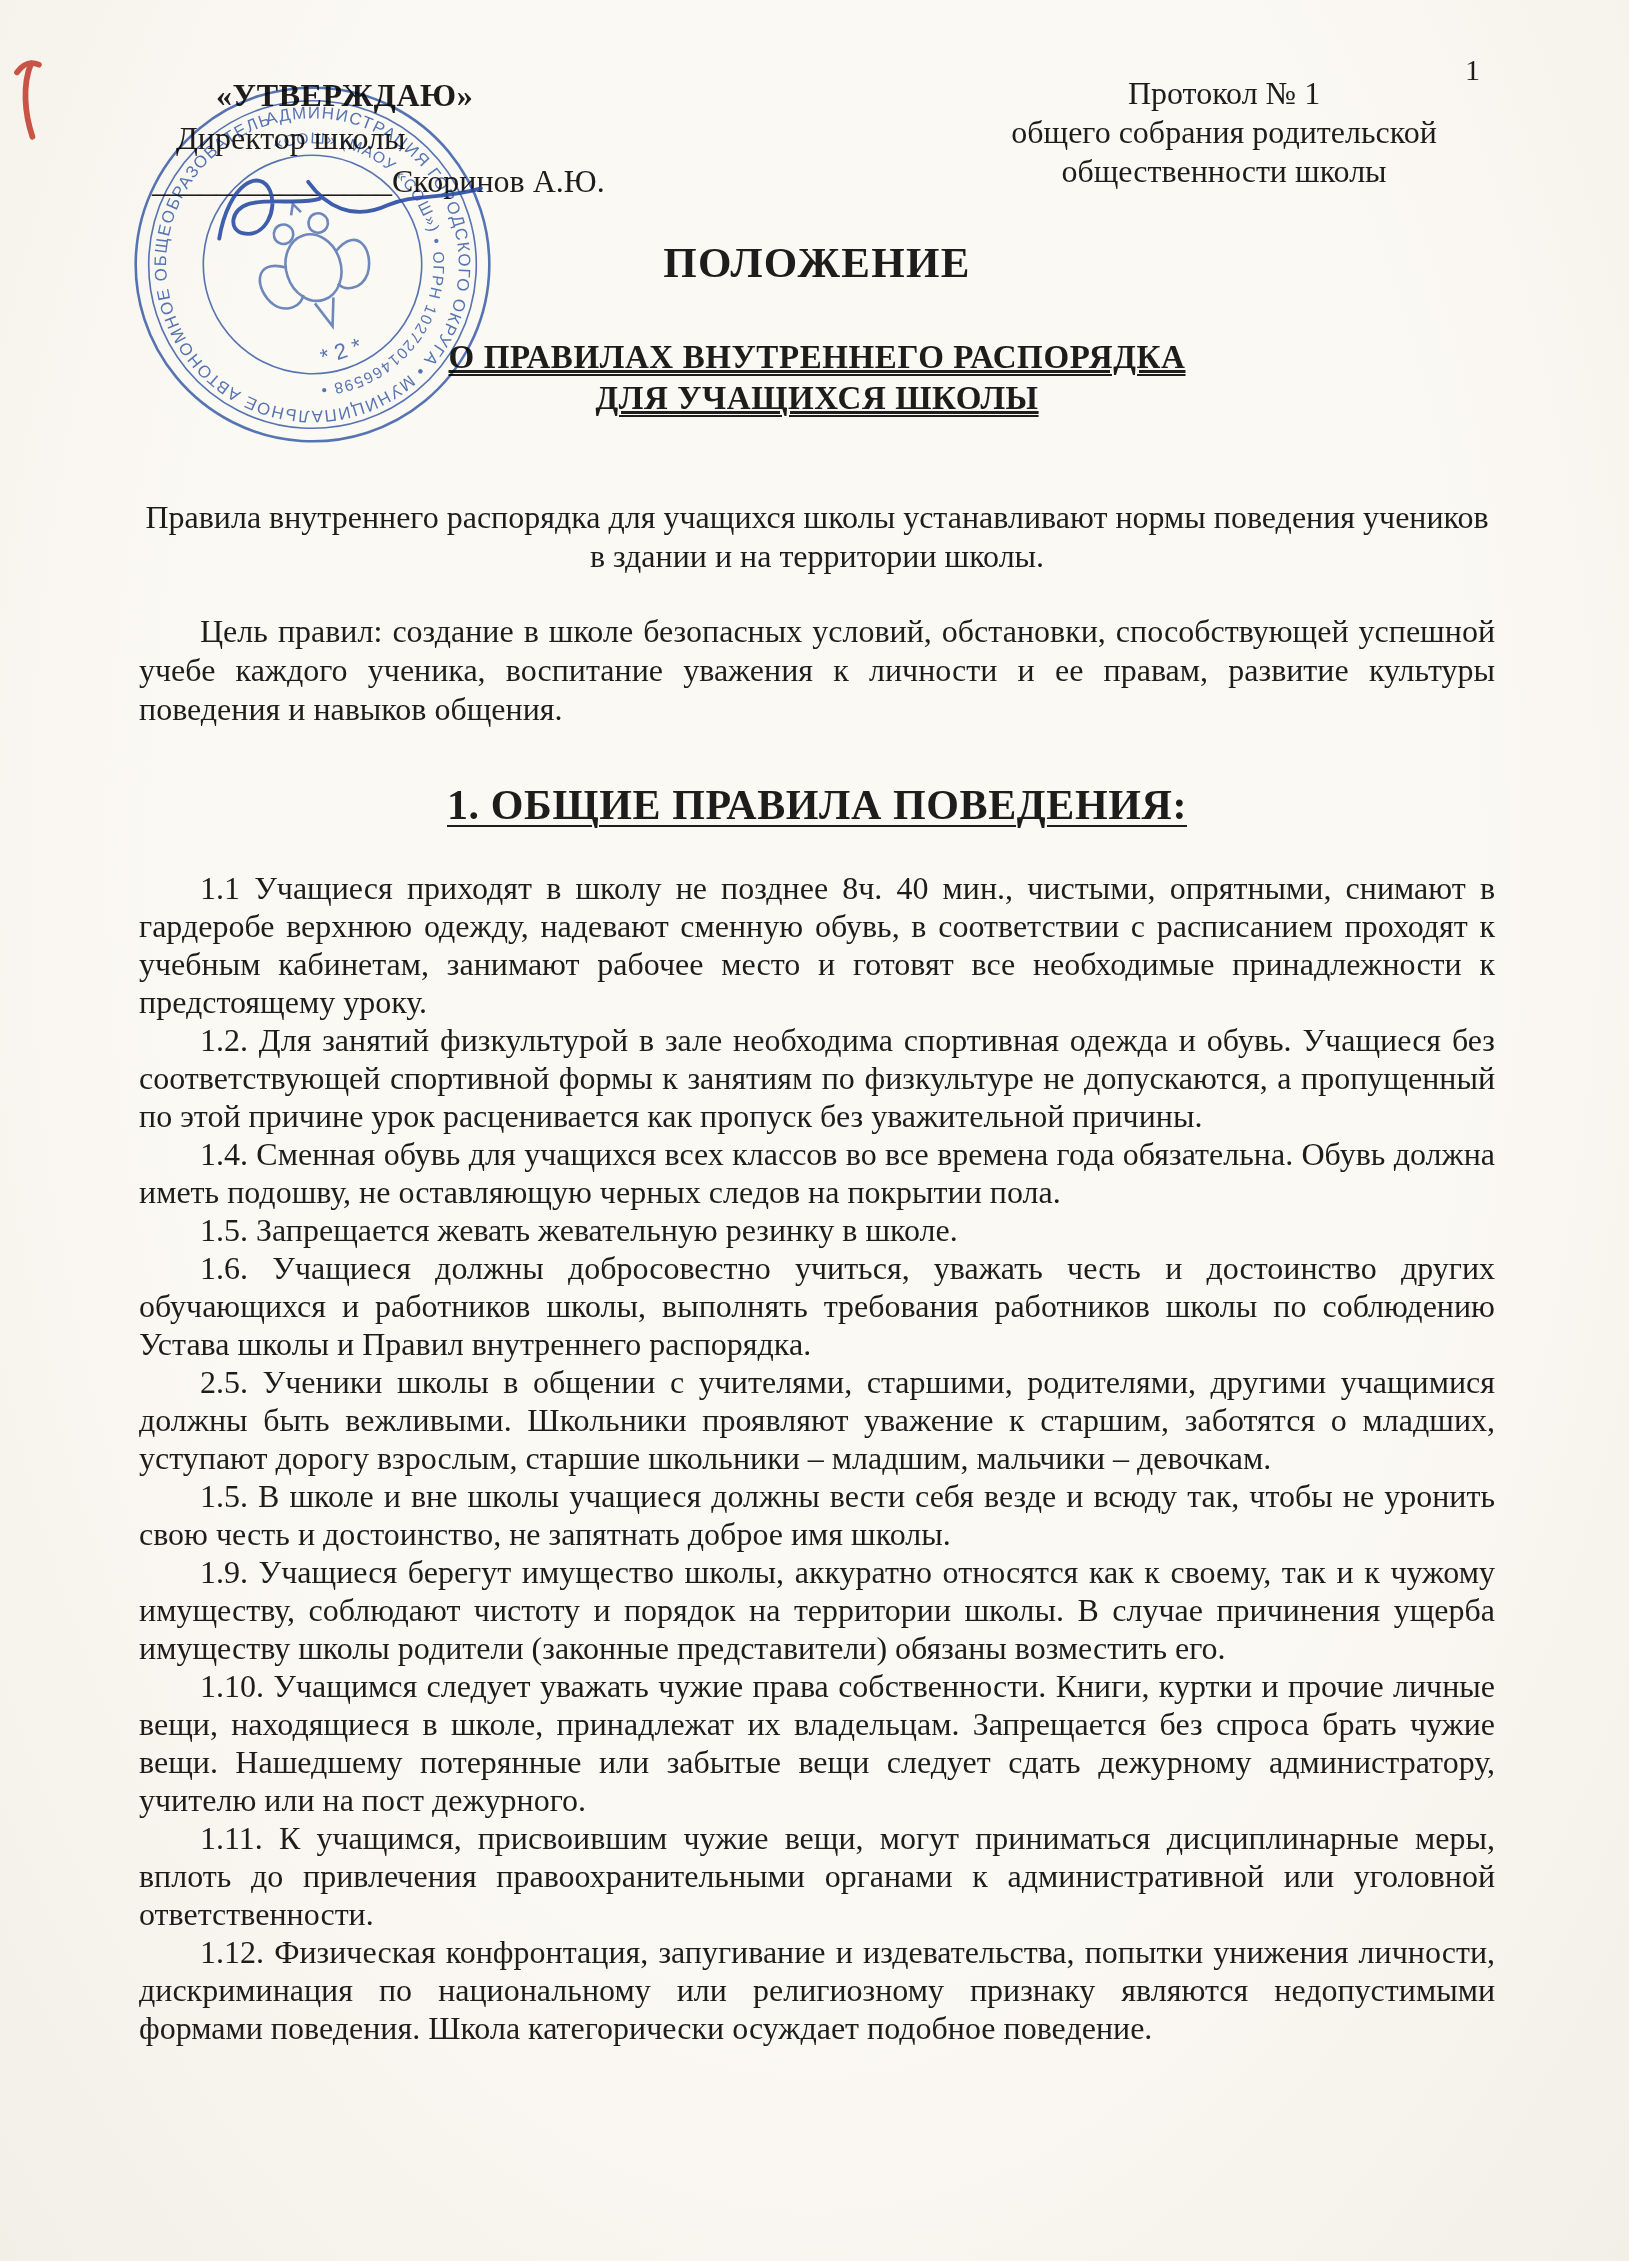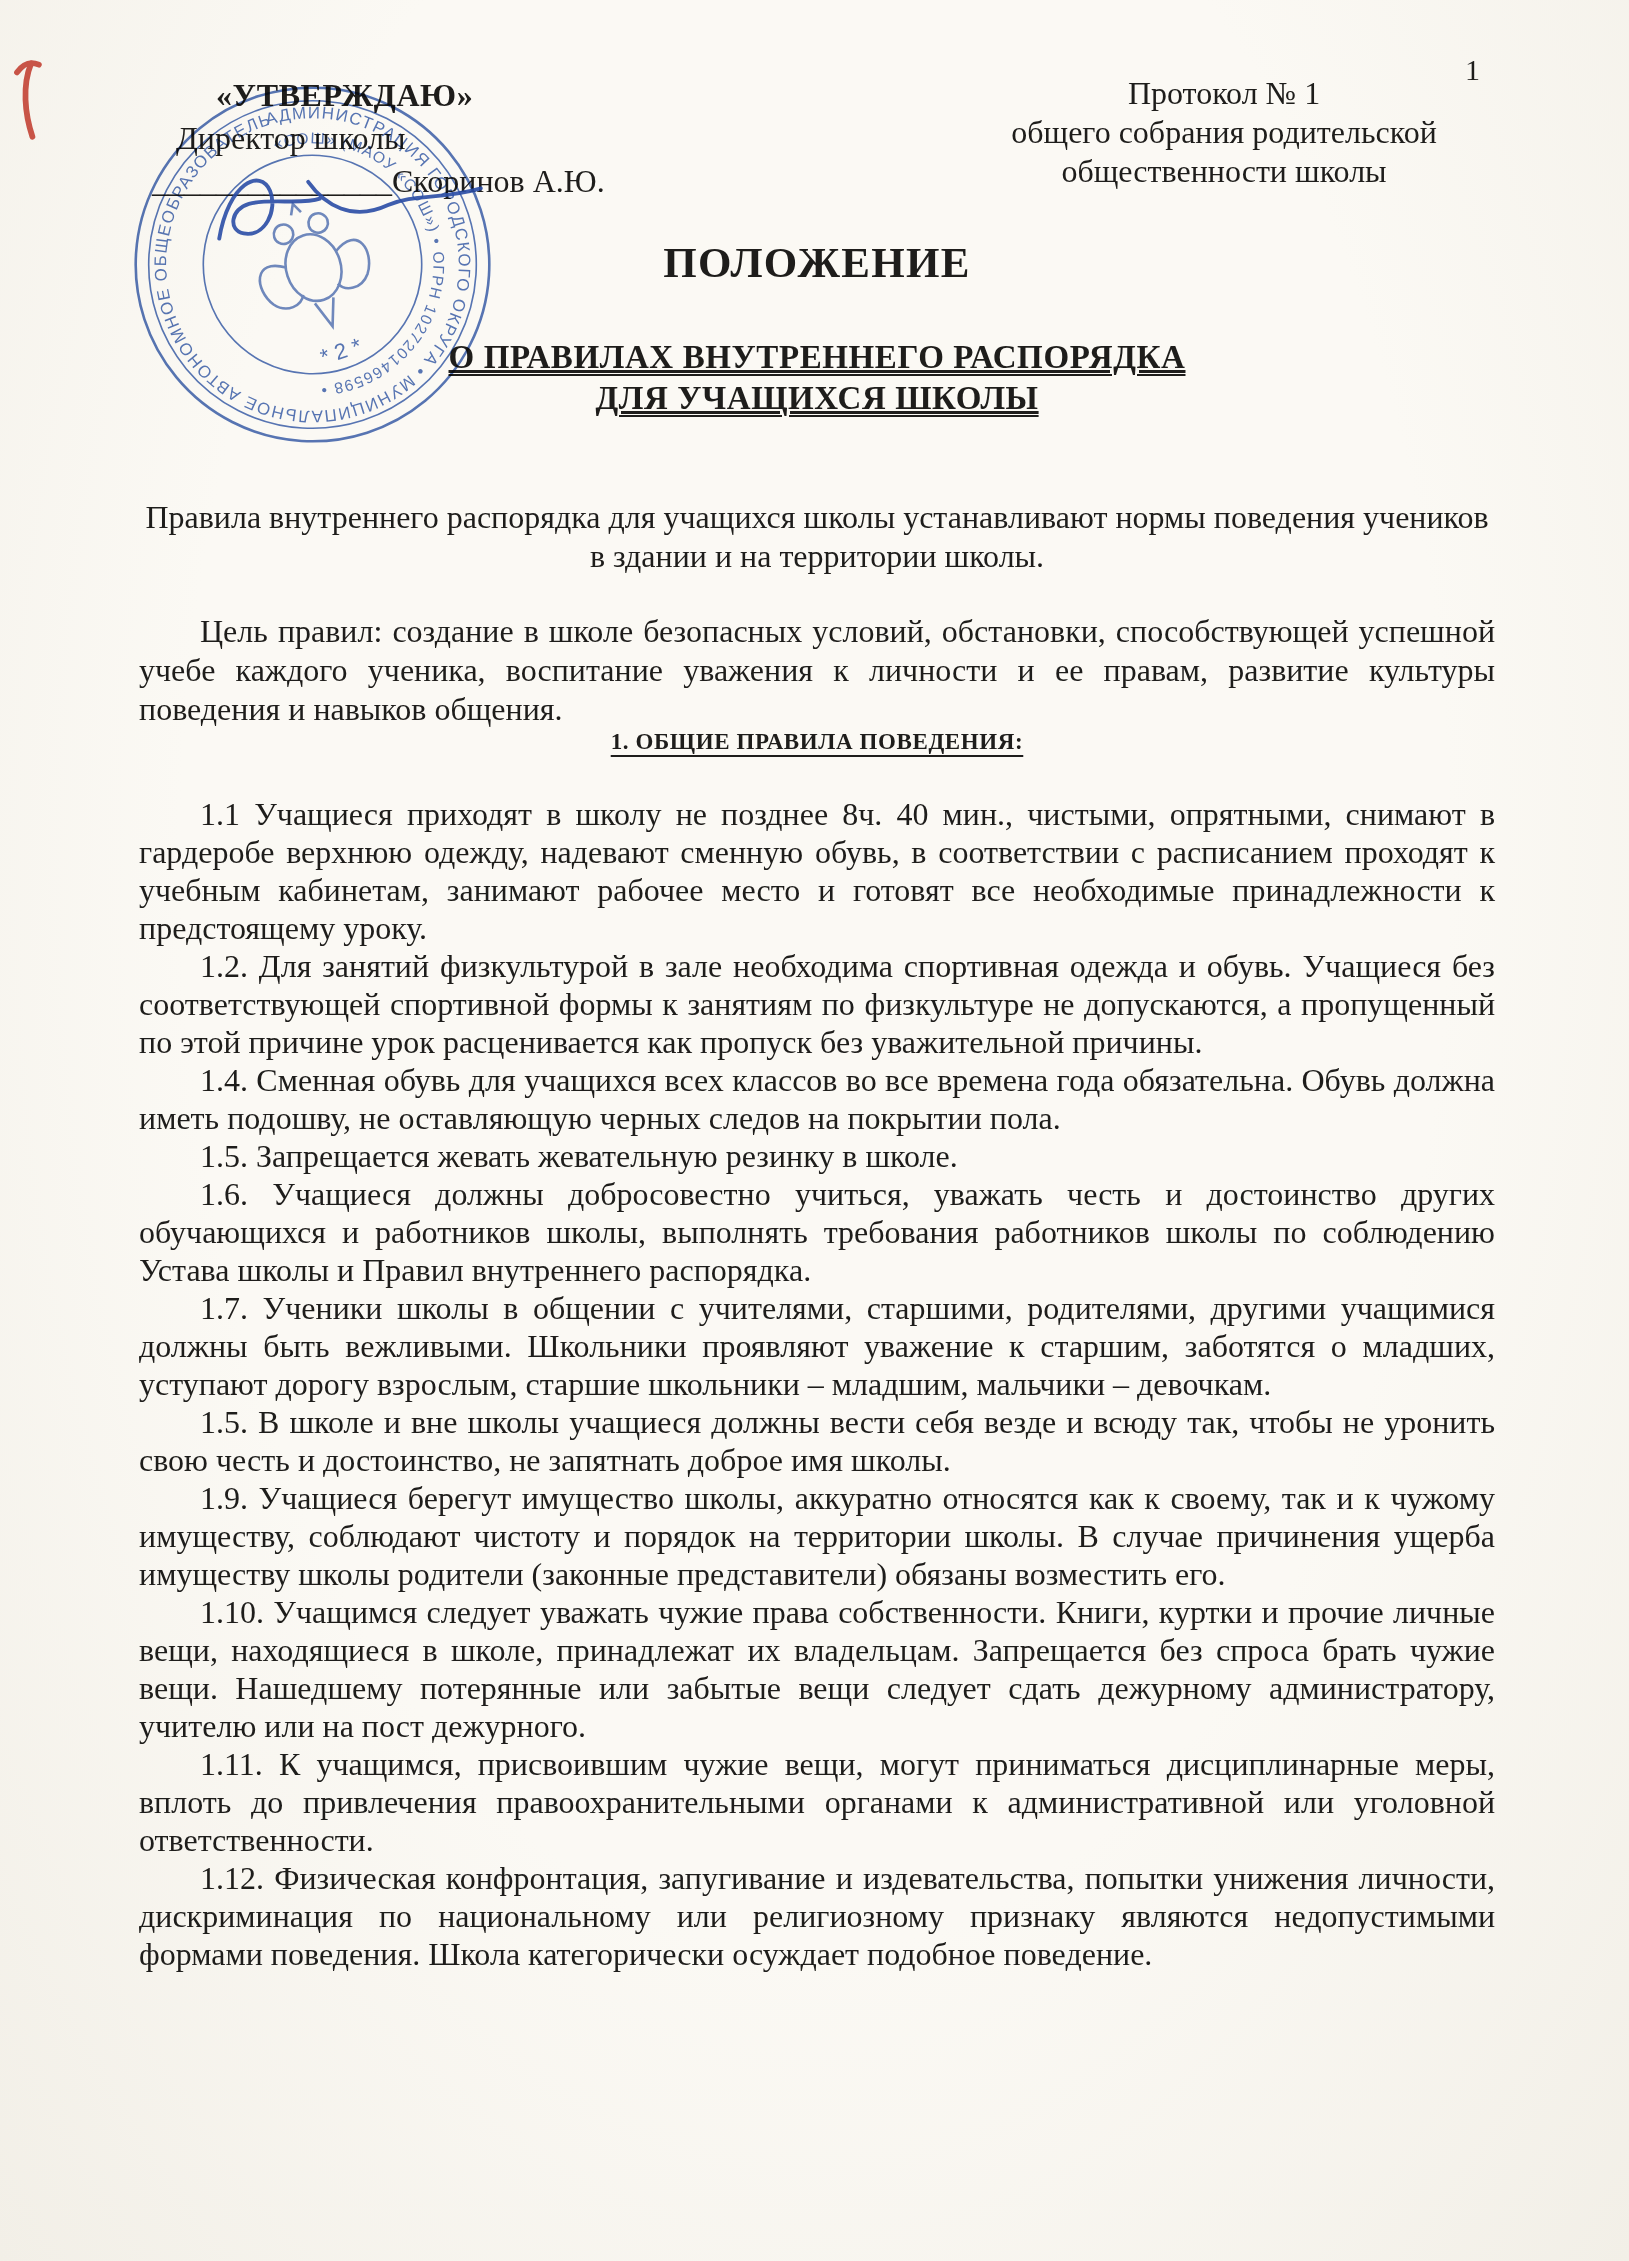--- a/index.html
+++ b/index.html
@@ -46,22 +46,22 @@
   .intro-centered {
     text-align: center; font-size: 32px; line-height: 39px;
     margin: 79px 0 0 0;
   }
   .intro-just {
     text-align: justify; text-indent: 61px;
     font-size: 32px; line-height: 39px; margin: 36px 0 0 0;
   }
 
   .section-heading {
-    text-align: center; font-size: 23px; font-weight: bold;
-    letter-spacing: 0.6px;
+    text-align: center; font-size: 42px; font-weight: bold;
+    margin-top: 52px; letter-spacing: 0.6px;
   }
 
   .rules { margin-top: 40px; }
   .rule {
     text-align: justify; text-indent: 61px;
     font-size: 32px; line-height: 38px; margin: 0;
   }
 
   .seal {
     position: absolute; left: 124px; top: 76px;
@@ -157,21 +157,21 @@
     <div class="section-heading">
       <span class="u">1. ОБЩИЕ ПРАВИЛА ПОВЕДЕНИЯ:</span>
     </div>
 
     <div class="rules">
       <p class="rule">1.1 Учащиеся приходят в школу не позднее 8ч. 40 мин., чистыми, опрятными, снимают в гардеробе верхнюю одежду, надевают сменную обувь, в соответствии с расписанием проходят к учебным кабинетам, занимают рабочее место и готовят все необходимые принадлежности к предстоящему уроку.</p>
       <p class="rule">1.2. Для занятий физкультурой в зале необходима спортивная одежда и обувь. Учащиеся без соответствующей спортивной формы к занятиям по физкультуре не допускаются, а пропущенный по этой причине урок расценивается как пропуск без уважительной причины.</p>
       <p class="rule">1.4. Сменная обувь для учащихся всех классов во все времена года обязательна. Обувь должна иметь подошву, не оставляющую черных следов на покрытии пола.</p>
       <p class="rule">1.5. Запрещается жевать жевательную резинку в школе.</p>
       <p class="rule">1.6. Учащиеся должны добросовестно учиться, уважать честь и достоинство других обучающихся и работников школы, выполнять требования работников школы по соблюдению Устава школы и Правил внутреннего распорядка.</p>
-      <p class="rule">1.7. Ученики школы в общении с учителями, старшими, родителями, другими учащимися должны быть вежливыми. Школьники проявляют уважение к старшим, заботятся о младших, уступают дорогу взрослым, старшие школьники – младшим, мальчики – девочкам.</p>
+      <p class="rule">2.5. Ученики школы в общении с учителями, старшими, родителями, другими учащимися должны быть вежливыми. Школьники проявляют уважение к старшим, заботятся о младших, уступают дорогу взрослым, старшие школьники – младшим, мальчики – девочкам.</p>
       <p class="rule">1.5. В школе и вне школы учащиеся должны вести себя везде и всюду так, чтобы не уронить свою честь и достоинство, не запятнать доброе имя школы.</p>
       <p class="rule">1.9. Учащиеся берегут имущество школы, аккуратно относятся как к своему, так и к чужому имуществу, соблюдают чистоту и порядок на территории школы. В случае причинения ущерба имуществу школы родители (законные представители) обязаны возместить его.</p>
       <p class="rule">1.10. Учащимся следует уважать чужие права собственности. Книги, куртки и прочие личные вещи, находящиеся в школе, принадлежат их владельцам. Запрещается без спроса брать чужие вещи. Нашедшему потерянные или забытые вещи следует сдать дежурному администратору, учителю или на пост дежурного.</p>
       <p class="rule">1.11. К учащимся, присвоившим чужие вещи, могут приниматься дисциплинарные меры, вплоть до привлечения правоохранительными органами к административной или уголовной ответственности.</p>
       <p class="rule">1.12. Физическая конфронтация, запугивание и издевательства, попытки унижения личности, дискриминация по национальному или религиозному признаку являются недопустимыми формами поведения. Школа категорически осуждает подобное поведение.</p>
     </div>
 
   </div>
 </div>
 

